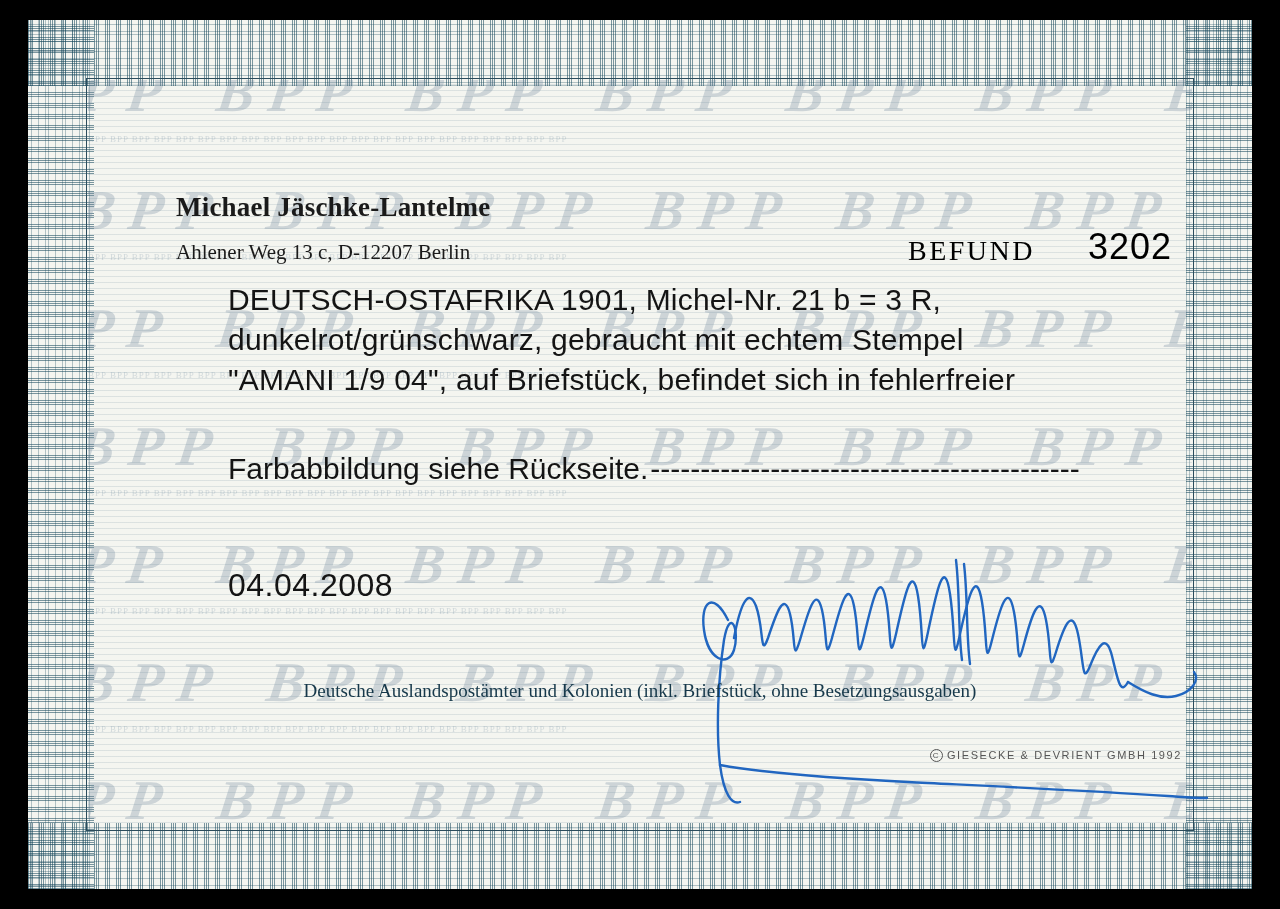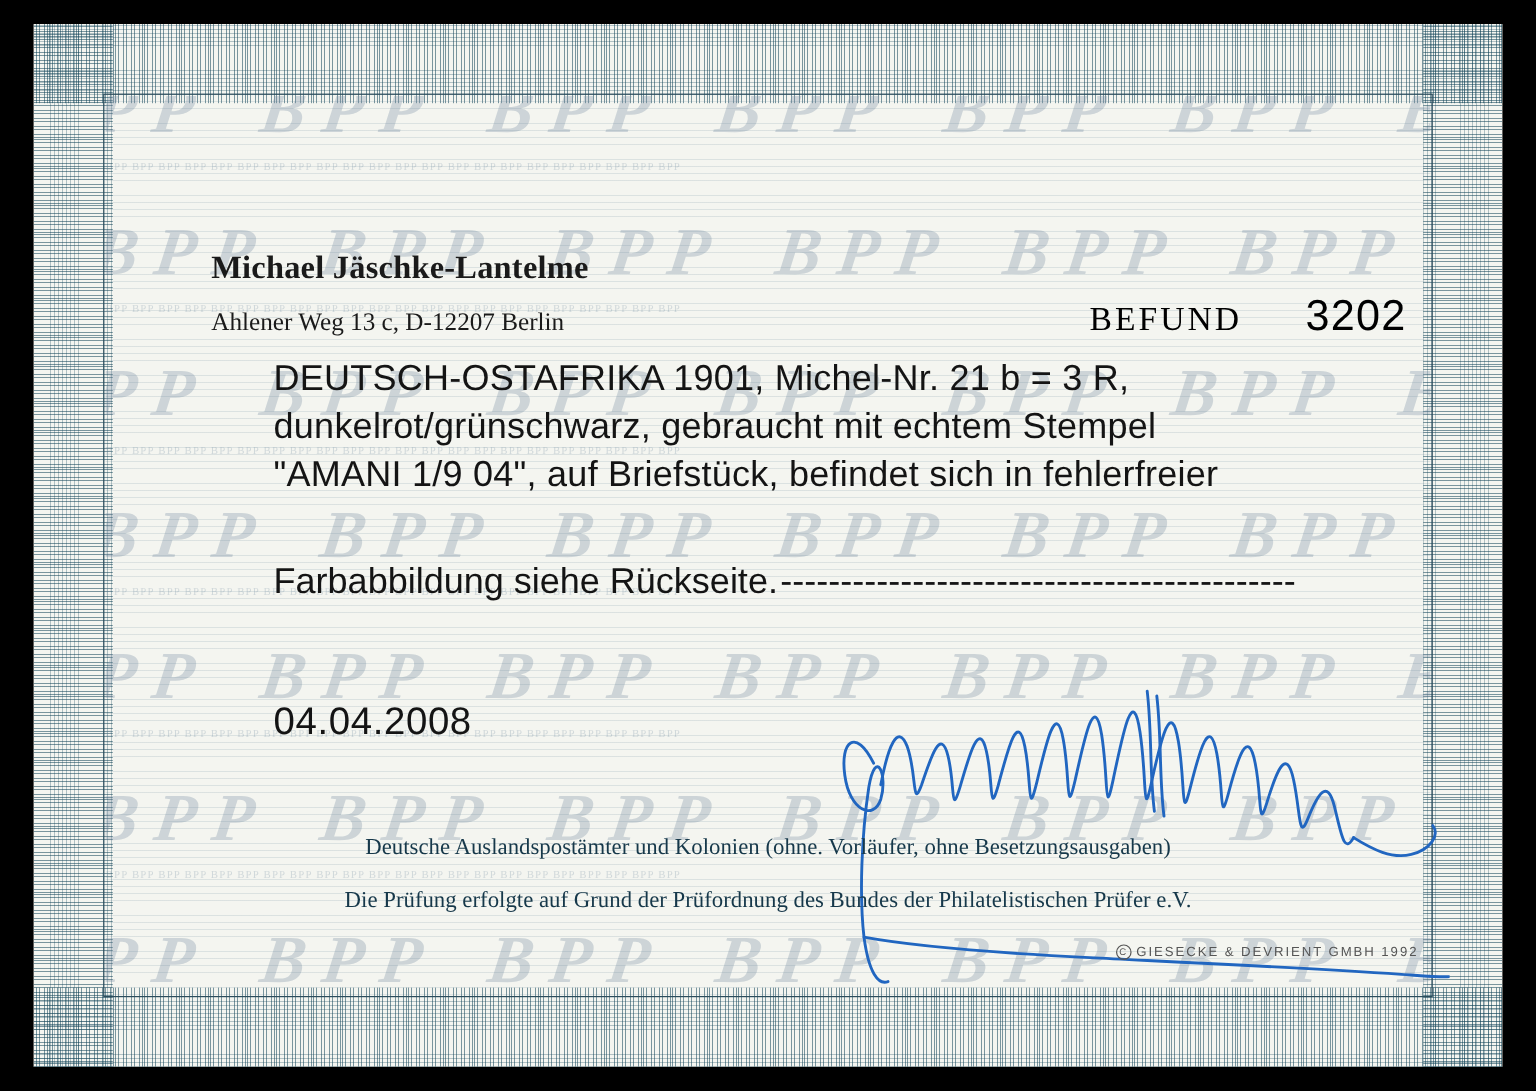--- a/index.html
+++ b/index.html
@@ -129,21 +129,21 @@
     background-image: repeating-linear-gradient(0deg,
         rgba(90,125,145,0.16) 0px, rgba(90,125,145,0.16) 0.7px,
         rgba(255,255,255,0) 0.7px, rgba(255,255,255,0) 6px);
     pointer-events: none;
   }
 
   
   .content {
     position: absolute;
     left: 60px; top: 60px;
-    width: 1104px; height: 749px; margin-top: 16px;
+    width: 1104px; height: 749px;
   }
 
   .expert-name {
     position: absolute;
     left: 88px; top: 112px;
     font-family: "Liberation Serif", serif;
     font-weight: bold;
     font-size: 27px;
     color: #1a1a1a;
     letter-spacing: 0.2px;
@@ -323,22 +323,21 @@
                    C 424 104, 432 80, 438 110 C 444 140, 440 168, 448 142 C 456 116, 464 96, 470 124
                    C 476 152, 474 176, 482 156 C 490 136, 498 122, 504 146 C 510 170, 512 186, 520 172"></path>
           <path d="M348 50 C 352 84, 350 120, 354 150"></path>
           <path d="M356 54 C 360 88, 358 124, 362 154"></path>
           <path d="M520 172 C 536 182, 552 190, 568 186 C 584 182, 592 170, 586 162"></path>
           <path d="M112 255 C 150 262, 220 268, 300 272 C 380 276, 470 280, 560 286 C 590 288, 606 290, 612 284"></path>
         </g>
       </svg>
 
       <div class="footer">
-        <div class="footer-line2">Deutsche Auslandspostämter und Kolonien (ohne. Vorläufer, ohne Besetzungsausgaben)</div>
-        <div class="footer-line3">Die Prüfung erfolgte auf Grund der Prüfordnung des Bundes der Philatelistischen Prüfer e.V.</div>
+        <div class="footer-line2">Deutsche Auslandspostämter und Kolonien (inkl. Briefstück, ohne Besetzungsausgaben)</div>
         <div class="printer-credit">
           <span class="copyright-c">C</span><span>GIESECKE &amp; DEVRIENT GMBH 1992</span>
         </div>
       </div>
 
     </div>
   </div>
 </div>
 
 </body></html>

